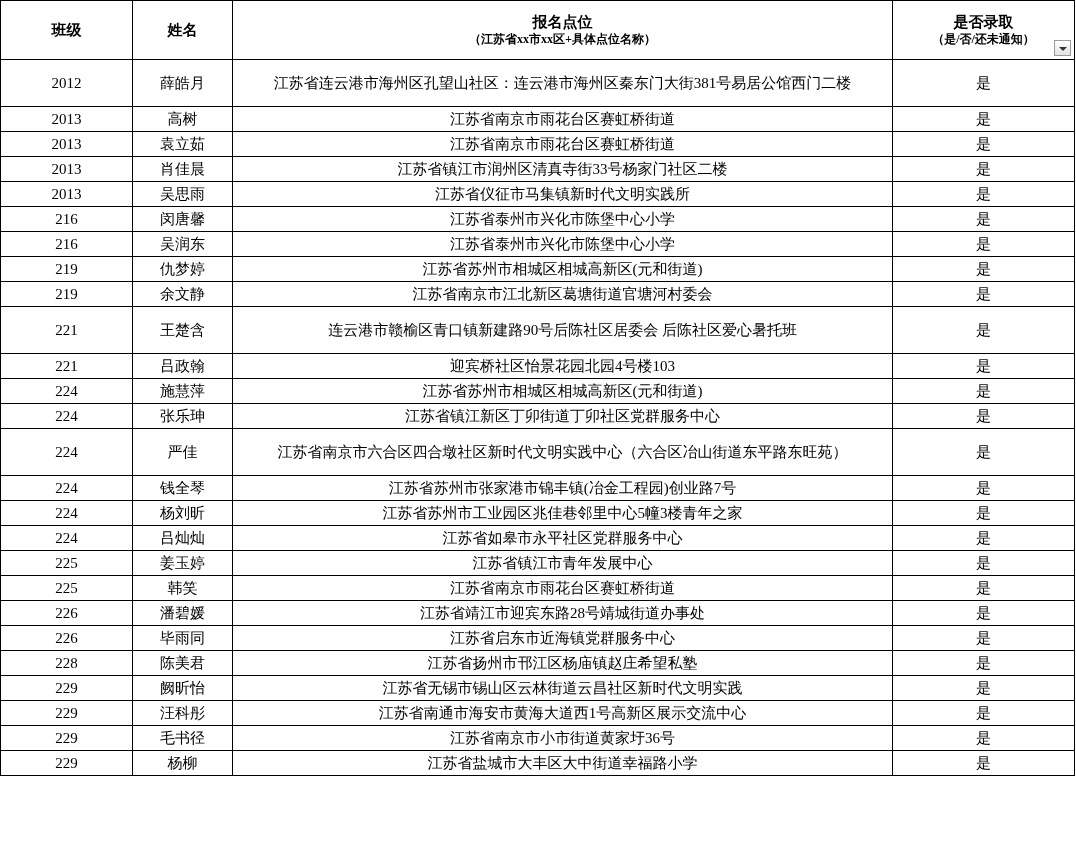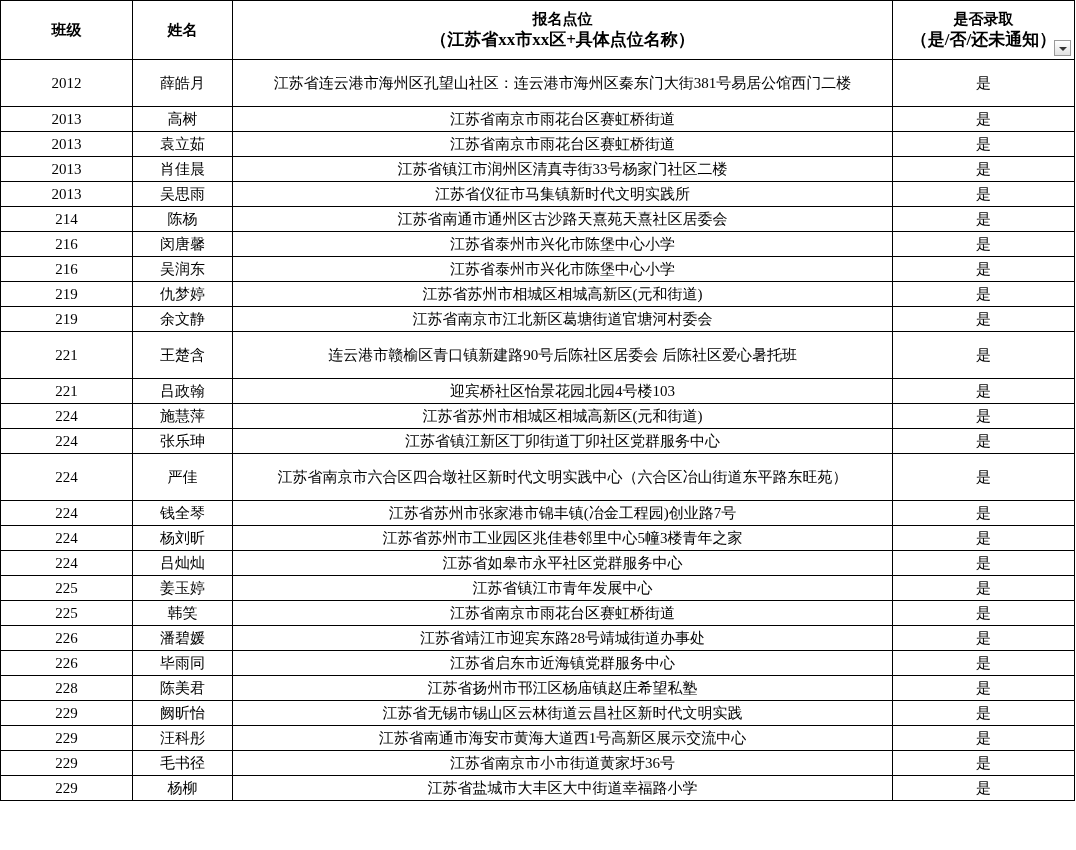--- a/index.html
+++ b/index.html
@@ -37,21 +37,21 @@
     font-size: 19px;
     padding: 4px 2px;
     position: relative;
     height: 56px;
   }
   thead th .hdr-line1 {
     display: block;
   }
   thead th .hdr-line2 {
     display: block;
-    font-size: 17px;
+    font-size: 12px;
   }
   col.c-class { width: 132px; }
   col.c-name  { width: 100px; }
   col.c-site  { width: 660px; }
   col.c-admit { width: 182px; }
   td.class-cell { font-size: 15px; }
   td.name-cell  { font-size: 16px; }
   td.site-cell  { font-size: 16px; padding-left: 4px; padding-right: 4px; }
   td.admit-cell { font-size: 16px; }
   tr.r1 td { height: 22px; }
@@ -135,26 +135,20 @@
           <td class="site-cell">江苏省镇江市润州区清真寺街33号杨家门社区二楼</td>
           <td class="admit-cell">是</td>
         </tr>
         <tr class="r1">
           <td class="class-cell">2013</td>
           <td class="name-cell">吴思雨</td>
           <td class="site-cell">江苏省仪征市马集镇新时代文明实践所</td>
           <td class="admit-cell">是</td>
         </tr>
         <tr class="r1">
-          <td class="class-cell">214</td>
-          <td class="name-cell">陈杨</td>
-          <td class="site-cell">江苏省南通市通州区古沙路天熹苑天熹社区居委会</td>
-          <td class="admit-cell">是</td>
-        </tr>
-        <tr class="r1">
           <td class="class-cell">216</td>
           <td class="name-cell">闵唐馨</td>
           <td class="site-cell">江苏省泰州市兴化市陈堡中心小学</td>
           <td class="admit-cell">是</td>
         </tr>
         <tr class="r1">
           <td class="class-cell">216</td>
           <td class="name-cell">吴润东</td>
           <td class="site-cell">江苏省泰州市兴化市陈堡中心小学</td>
           <td class="admit-cell">是</td>

